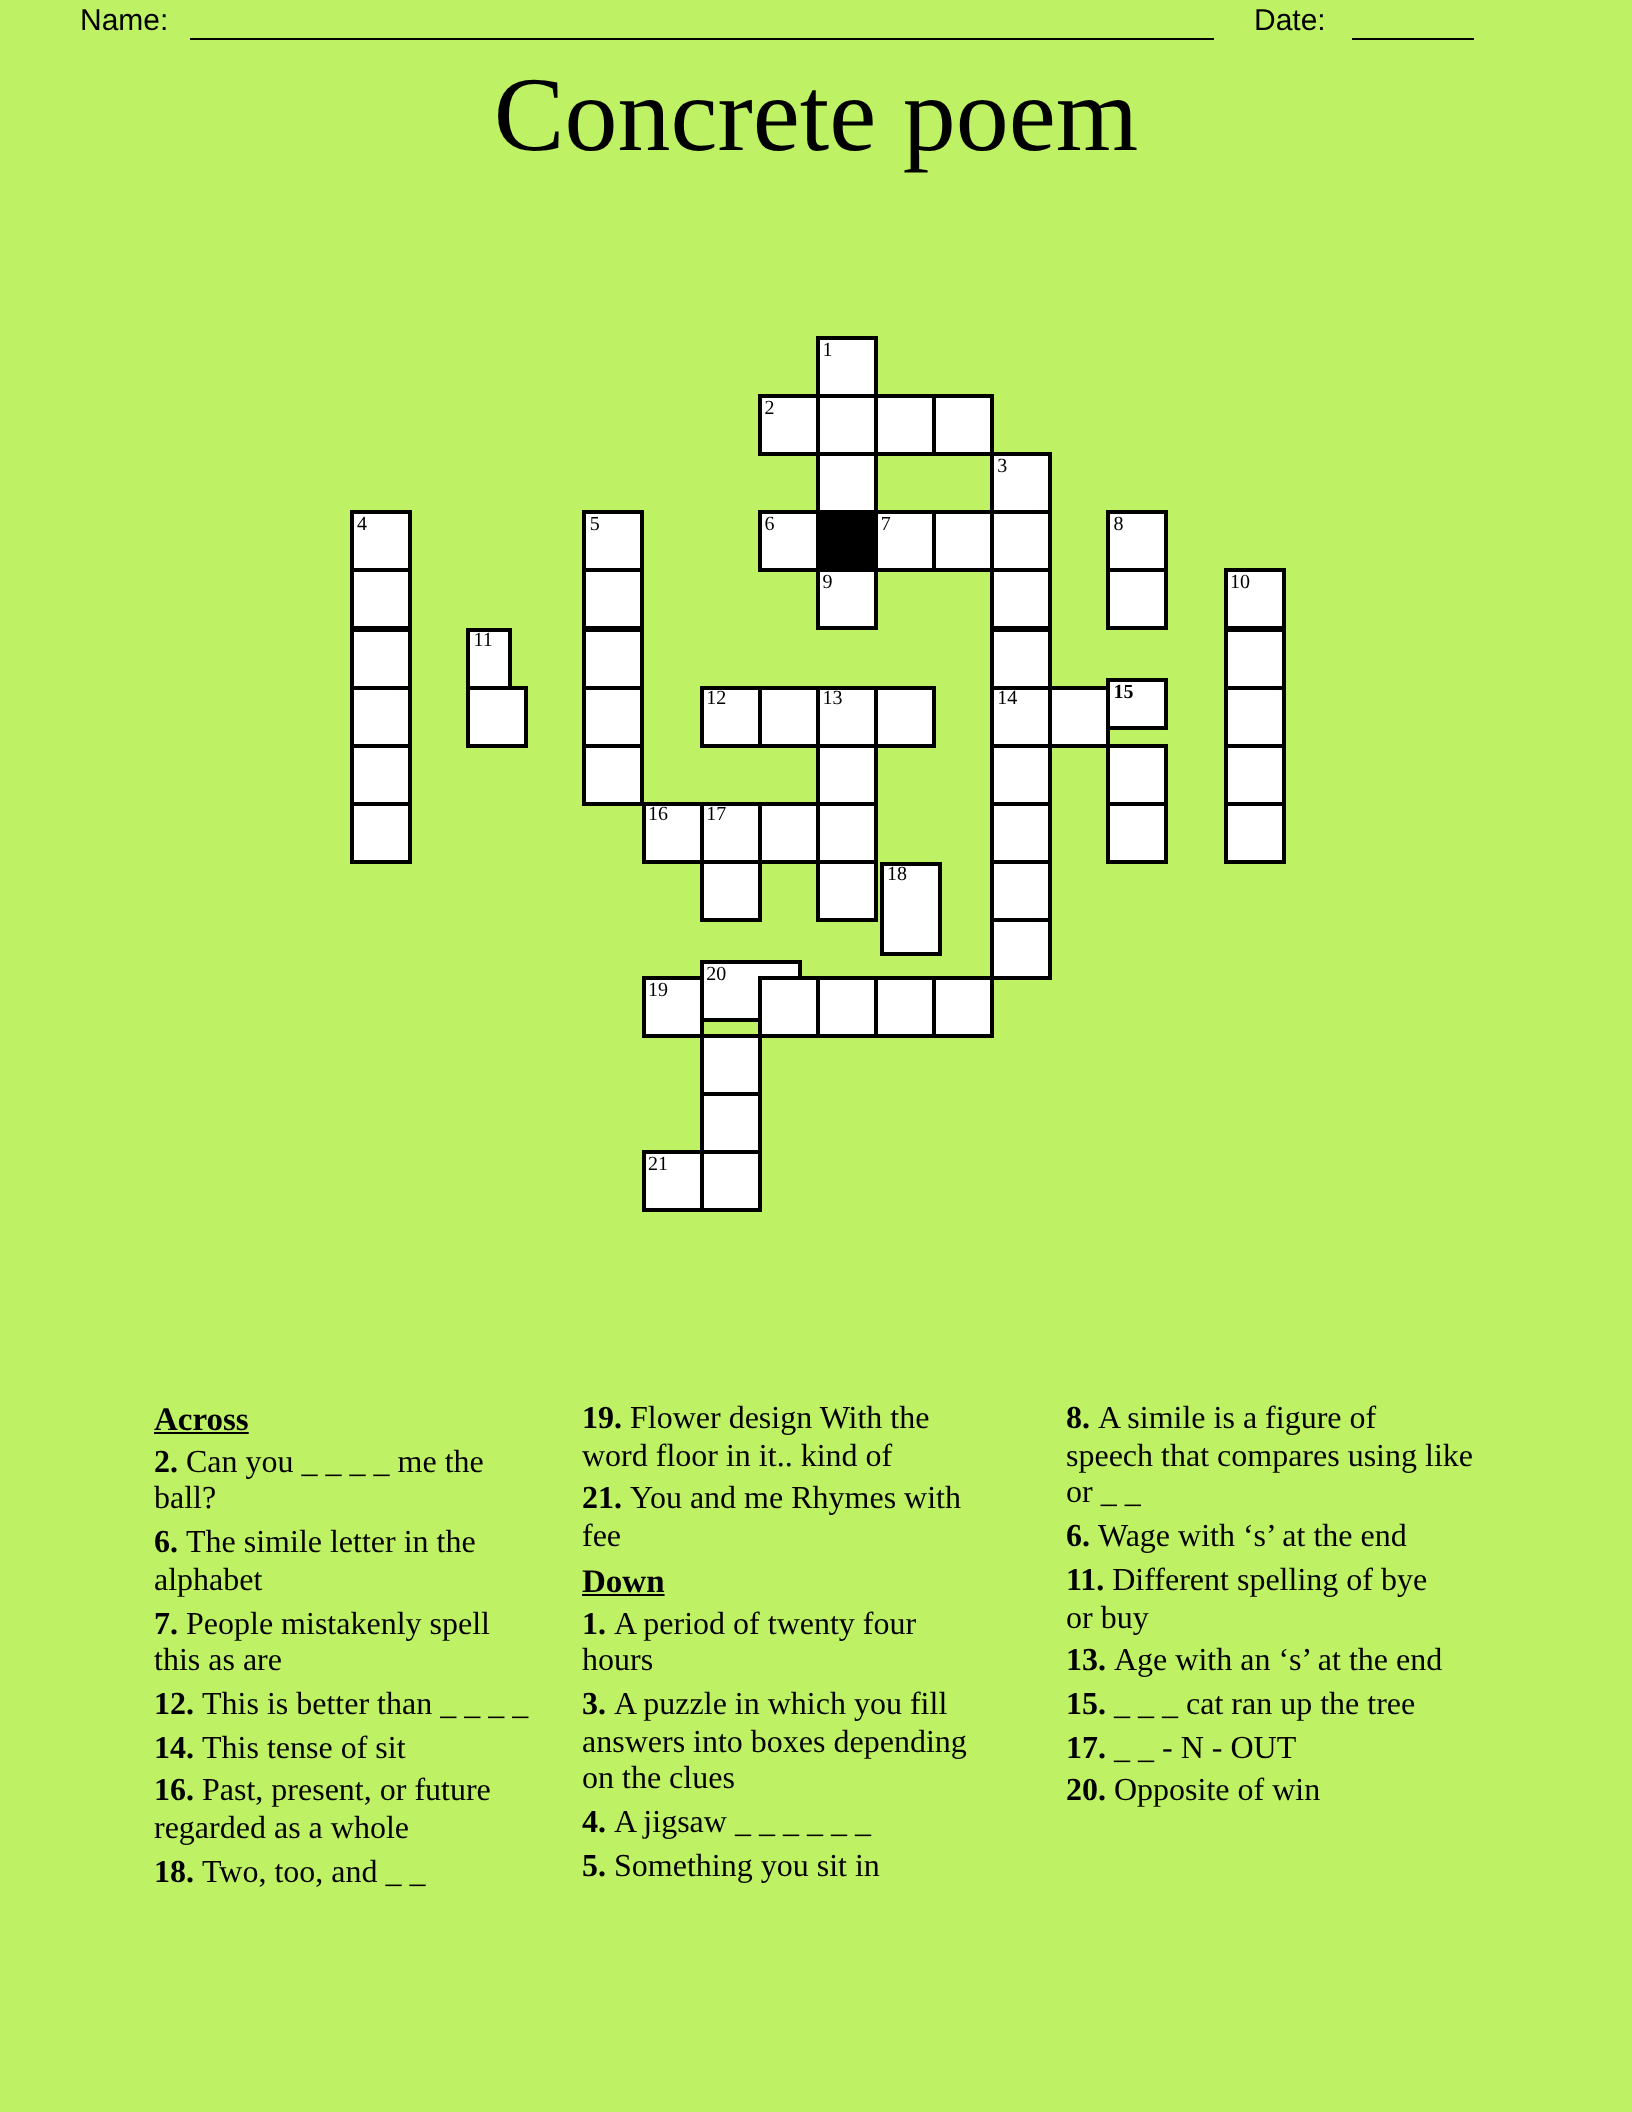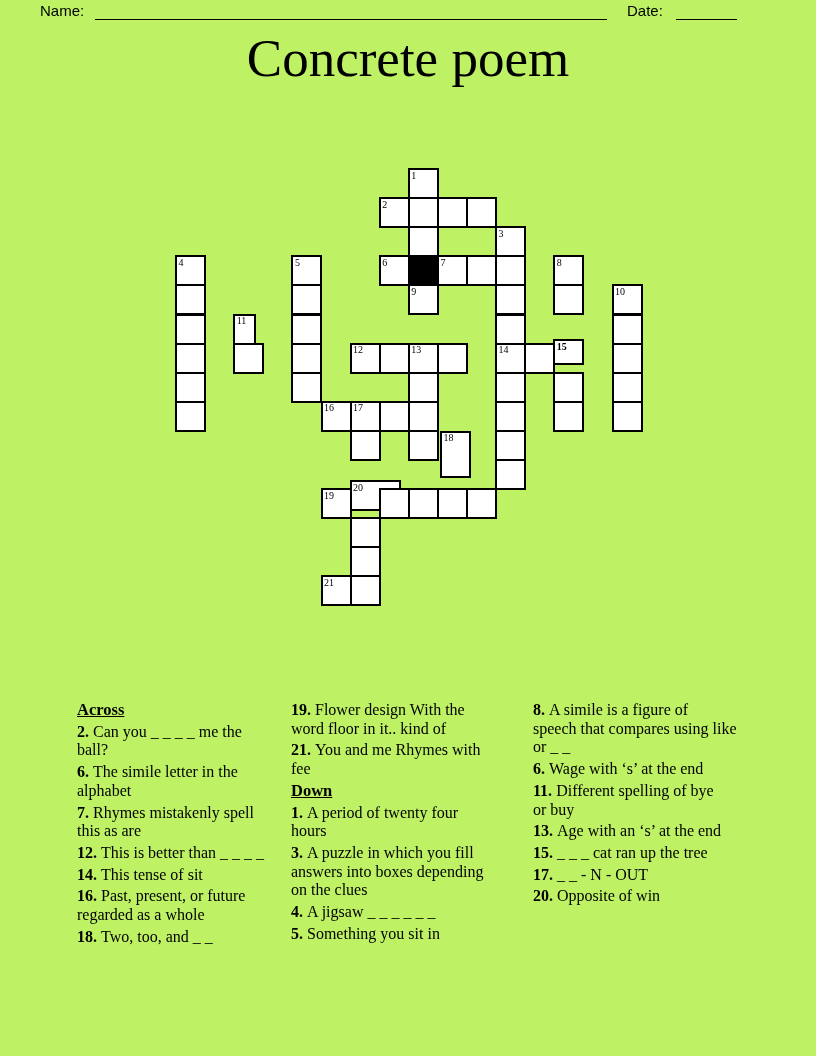--- a/index.html
+++ b/index.html
@@ -208,21 +208,21 @@
       <div class="cell" style="left: 349.6px; top: 575.4px; width: 31.1px; height: 31.1px;"></div>
     </div>
 
   <div id="clues">
       <div class="clue-col">
         <div class="clue-heading">Across</div>
         <div class="clue"><span class="cnum">2. </span><span class="ctext">Can you _ _ _ _ me the
 ball?</span></div>
         <div class="clue"><span class="cnum">6. </span><span class="ctext">The simile letter in the
 alphabet</span></div>
-        <div class="clue"><span class="cnum">7. </span><span class="ctext">Rhymes mistakenly spell
+        <div class="clue"><span class="cnum">7. </span><span class="ctext">People mistakenly spell
 this as are</span></div>
         <div class="clue"><span class="cnum">12. </span><span class="ctext">This is better than _ _ _ _</span></div>
         <div class="clue"><span class="cnum">14. </span><span class="ctext">This tense of sit</span></div>
         <div class="clue"><span class="cnum">16. </span><span class="ctext">Past, present, or future
 regarded as a whole</span></div>
         <div class="clue"><span class="cnum">18. </span><span class="ctext">Two, too, and _ _</span></div>
       </div>
       <div class="clue-col">
         <div class="clue"><span class="cnum">19. </span><span class="ctext">Flower design With the
 word floor in it.. kind of</span></div>

